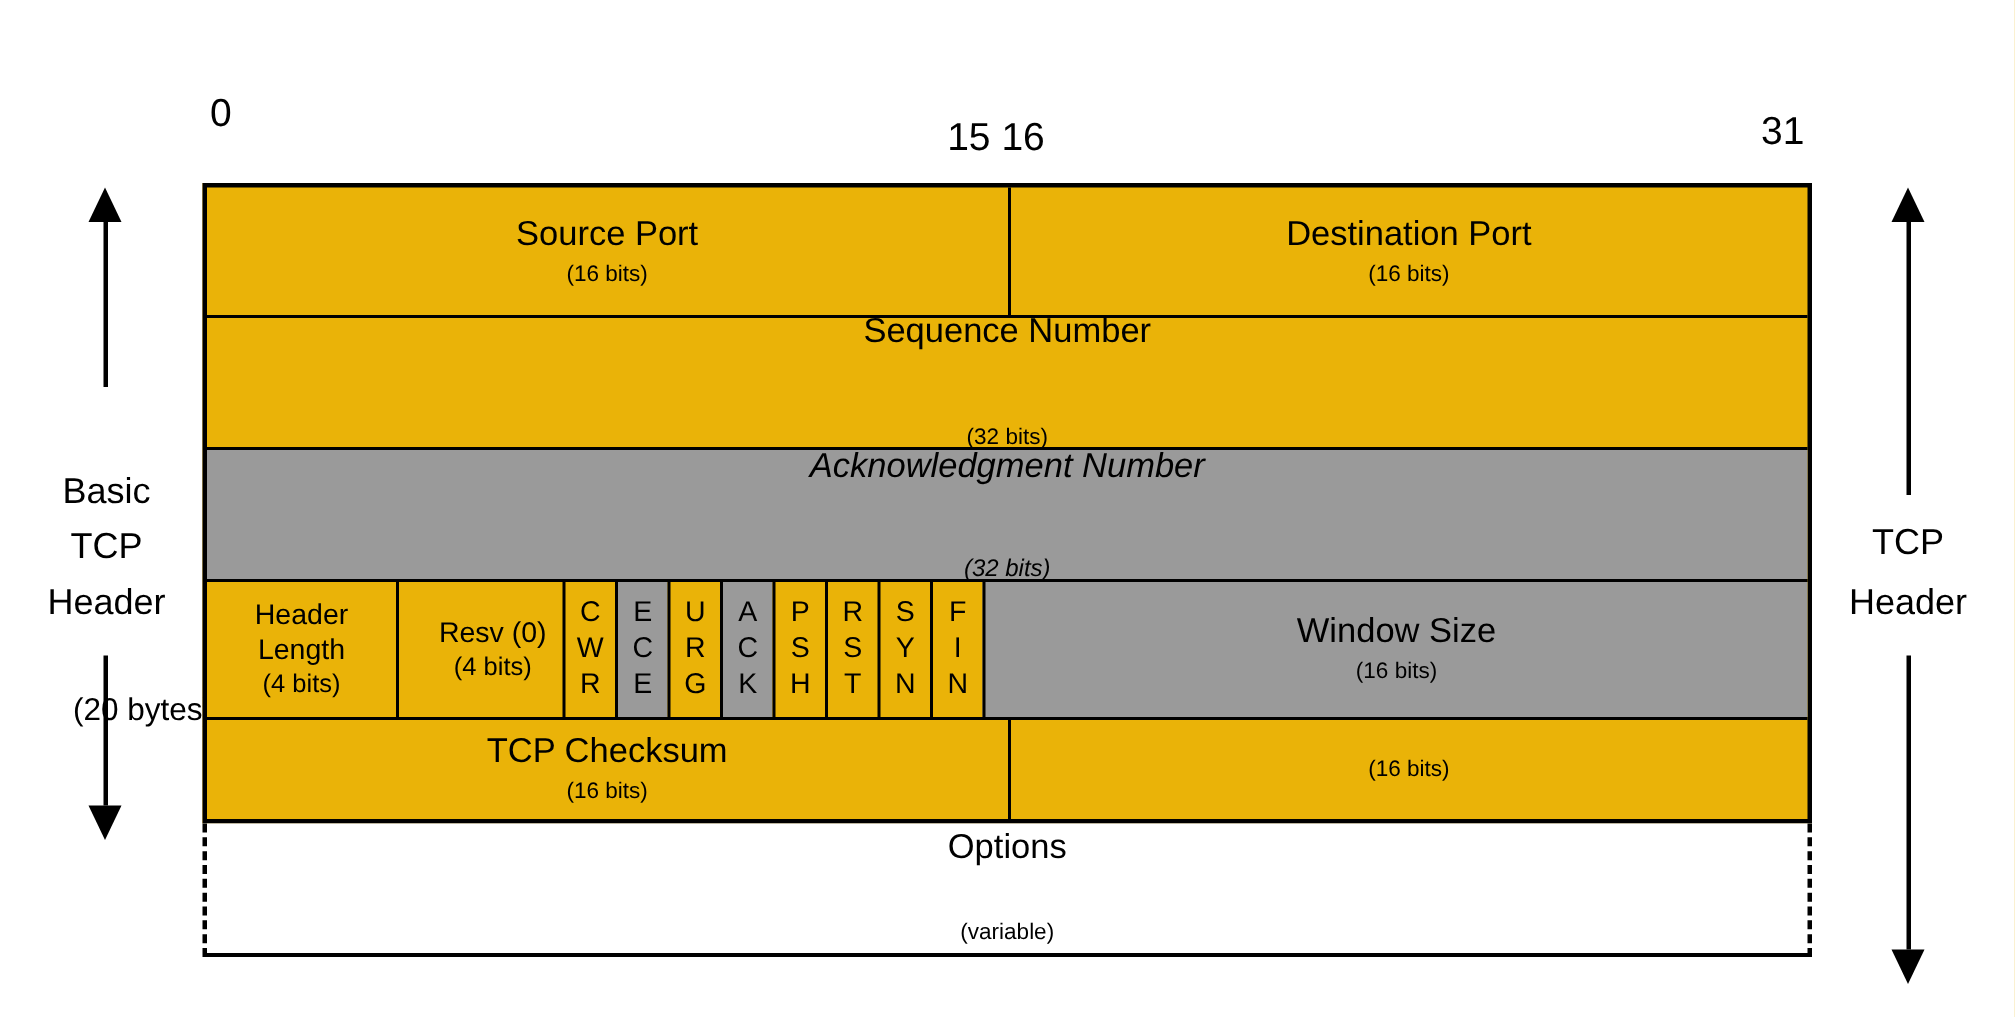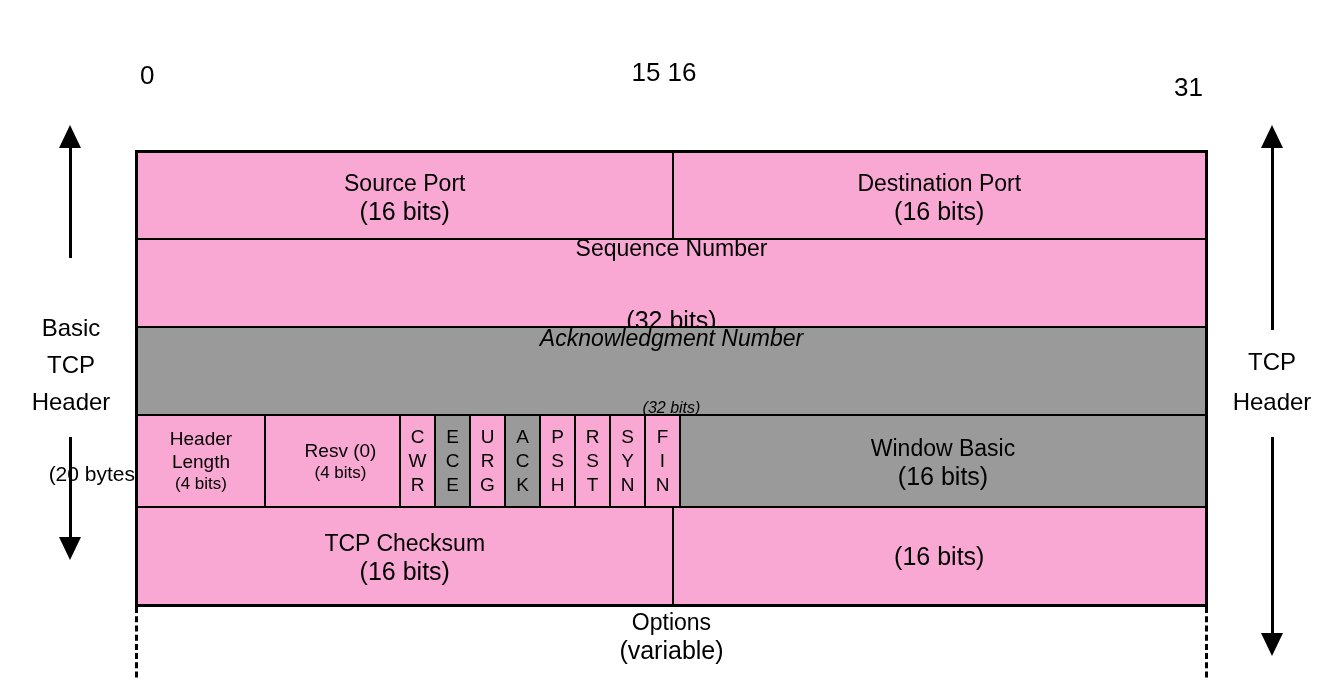--- a/index.html
+++ b/index.html
@@ -2,55 +2,55 @@
 <html><head>
 <meta charset="utf-8">
 <style>
   * { margin:0; padding:0; box-sizing:border-box; }
   html,body { width:1343px; height:680px; background:#ffffff; font-family:"Liberation Sans", sans-serif; color:#000; }
   .stage { position:relative; width:1343px; height:680px; background:#fff; overflow:hidden; }
 
   
   .bit-label { position:absolute; font-size:26px; color:#000; }
   .bit-left  { left:140px; top:60px; }
-  .bit-mid   { left:619px; top:57px; width:90px; text-align:center; }
+  .bit-mid   { left:619px; top:76px; width:90px; text-align:center; }
   .bit-right { left:1155px; top:72px; width:48px; text-align:right; }
 
   
   .shaft { position:absolute; width:3px; background:#000; }
   .ah { position:absolute; width:0; height:0; }
   .ah-up   { border-left:11px solid transparent; border-right:11px solid transparent; border-bottom:23px solid #000; }
   .ah-down { border-left:11px solid transparent; border-right:11px solid transparent; border-top:23px solid #000; }
   .annot-text { position:absolute; text-align:center; font-size:24px; line-height:37px; white-space:pre-line; }
   .annot-sub { font-size:21px; line-height:34px; white-space:nowrap;text-align:right; }
 
   
   .hdr-table { position:absolute; left:135px; top:122px; width:1073px; }
-  .hdr-main { border:3px solid #000; background:#f9a8d4;margin-top:28px; }
+  .hdr-main { border:3px solid #000; background:#eab308; }
   .row { display:flex; width:100%; }
   .row + .row { border-top:2px solid #000; }
   .r1 { height:85px; } .r2 { height:88px; } .r3 { height:88px;font-style:italic; }
-  .r4 { height:92px; } .r5 { height:98px; }
+  .r4 { height:92px; } .r5 { height:68px; }
   .cell { display:flex; flex-direction:column; align-items:center; justify-content:center; text-align:center; }
   .cell + .cell { border-left:2px solid #000;justify-content:center; }
   .half { width:50%; }
   .full { width:100%;gap:44px; }
   .title { font-size:23px; line-height:30px; }
-  .sub   { font-size:25px; line-height:26px; }
+  .sub   { font-size:15px; line-height:26px; }
   .sub-xs{ font-size:16px; line-height:22px; }
   .title-sm { font-size:19px; line-height:23px; white-space:pre-line; }
   .sub-sm   { font-size:17px; line-height:22px; }
   .w-hl   { width:126px; }
-  .w-resv { width:135px;padding-left:16px; }
+  .w-resv { width:111px;padding-left:16px; }
   .w-flag { width:35px; }
   .w-win  { flex:1; }
   .flag-label { font-size:19px; line-height:24px; white-space:pre-line; text-align:center; }
 
   
-  .hdr-options { height:89px; border-left:3px dashed #000; border-right:3px dashed #000; border-bottom:3px solid #000; display:flex; flex-direction:column; align-items:center; justify-content:flex-start; text-align:center; background:#fff; }
+  .hdr-options { height:89px; border-left:3px dashed #000; border-right:3px dashed #000; border-bottom:3px solid #000; display:flex; flex-direction:column; align-items:center; justify-content:space-between; text-align:center; background:#fff; }
 </style>
 </head>
 <body>
 
 <div class="stage">
 
   <div class="bit-label bit-left">0</div>
   <div class="bit-label bit-mid">15 16</div>
   <div class="bit-label bit-right">31</div>
 
@@ -148,21 +148,21 @@
             <div class="flag-label">S
 Y
 N</div>
           </div>
         <div class="cell w-flag">
             <div class="flag-label">F
 I
 N</div>
           </div>
         <div class="cell w-win" style="background: rgb(154, 154, 154);">
-          <div class="title">Window Basic</div>
+          <div class="title">Window Size</div>
           <div class="sub">(16 bits)</div>
         </div>
       </div>
 
       <div class="row r5">
         <div class="cell half">
           <div class="title">TCP Checksum</div>
           <div class="sub">(16 bits)</div>
         </div>
         <div class="cell half">

